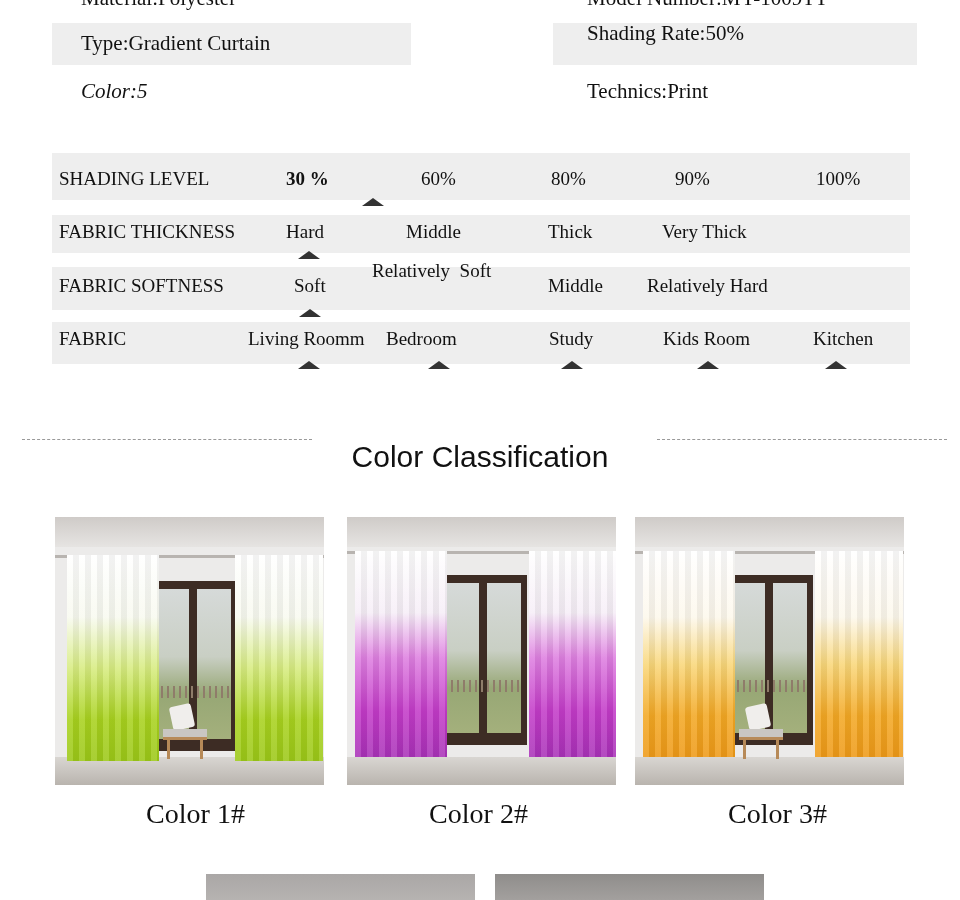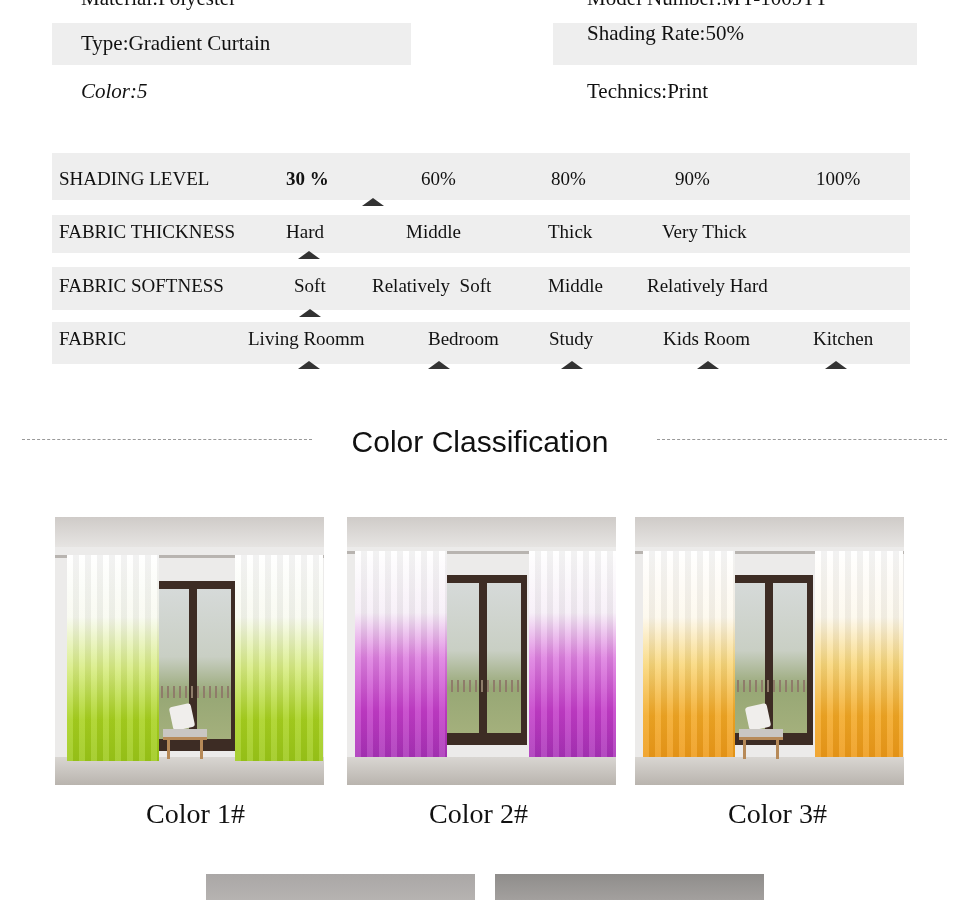--- a/index.html
+++ b/index.html
@@ -6,21 +6,21 @@
   body { width: 960px; height: 900px; position: relative; overflow: hidden;
          font-family: "Liberation Serif", serif; color: #111; }
   .spec-bg { position: absolute; background: #eeeeee; }
   .spec-text { position: absolute; font-size: 21px; line-height: 24px; white-space: nowrap; }
   .row-bg { position: absolute; left: 52px; width: 858px; background: #eeeeee; }
   .cell { position: absolute; font-size: 19px; line-height: 22px; white-space: nowrap; }
   .marker { position: absolute; width: 0; height: 0;
             border-left: 11px solid transparent; border-right: 11px solid transparent;
             border-bottom: 8px solid #333333; }
   .dash { position: absolute; top: 439px; height: 0; border-top: 1px dashed #999; }
-  .heading { position: absolute; top: 424px; left: 0; width: 960px; text-align: center;
+  .heading { position: absolute; top: 439px; left: 0; width: 960px; text-align: center;
              font-family: "Liberation Sans", sans-serif; font-size: 30px; line-height: 36px; color: #111; }
   .photo { position: absolute; top: 517px; width: 269px; height: 268px; overflow: hidden; background: #d8d6d4; }
   .photo .ceiling { position: absolute; left: 0; top: 0; width: 100%; height: 30px;
                     background: linear-gradient(#cfcbc8, #e6e4e2); }
   .photo .wall { position: absolute; left: 0; top: 30px; width: 100%; height: 210px; background: #ecebea; }
   .photo .floor { position: absolute; left: 0; top: 240px; width: 100%; height: 28px;
                   background: linear-gradient(#d9d6d2, #b9b4ae); }
   .photo .rod { position: absolute; left: 0; top: 38px; width: 100%; height: 3px; background: #b8b4b0; }
   .photo .door { position: absolute; left: 92px; top: 64px; width: 88px; height: 170px; background: #3d2c24; }
   .photo .pane { position: absolute; top: 8px; width: 34px; height: 150px;
@@ -71,29 +71,29 @@
   <div class="cell" style="left:59px; top:221px;">FABRIC THICKNESS</div>
   <div class="cell" style="left:286px; top:221px;">Hard</div>
   <div class="cell" style="left:406px; top:221px;">Middle</div>
   <div class="cell" style="left:548px; top:221px;">Thick</div>
   <div class="cell" style="left:662px; top:221px;">Very Thick</div>
   <div class="marker" style="left:298px; top:251px;"></div>
 
   <div class="row-bg" style="top:267px; height:43px;"></div>
   <div class="cell" style="left:59px; top:275px;">FABRIC SOFTNESS</div>
   <div class="cell" style="left:294px; top:275px;">Soft</div>
-  <div class="cell" style="left:372px; top:275px; white-space:pre;">Relatively  Soft</div>
+  <div class="cell" style="left:372px; top:260px; white-space:pre;">Relatively  Soft</div>
   <div class="cell" style="left:548px; top:275px;">Middle</div>
   <div class="cell" style="left:647px; top:275px;">Relatively Hard</div>
   <div class="marker" style="left:299px; top:309px;"></div>
 
   <div class="row-bg" style="top:322px; height:42px;"></div>
   <div class="cell" style="left:59px; top:328px;">FABRIC</div>
   <div class="cell" style="left:248px; top:328px;">Living Roomm</div>
-  <div class="cell" style="left:428px; top:328px;">Bedroom</div>
+  <div class="cell" style="left:386px; top:328px;">Bedroom</div>
   <div class="cell" style="left:549px; top:328px;">Study</div>
   <div class="cell" style="left:663px; top:328px;">Kids Room</div>
   <div class="cell" style="left:803px; top:328px;margin-left:10px;">Kitchen</div>
   <div class="marker" style="left:298px; top:361px;"></div>
   <div class="marker" style="left:428px; top:361px;"></div>
   <div class="marker" style="left:561px; top:361px;"></div>
   <div class="marker" style="left:697px; top:361px;"></div>
   <div class="marker" style="left:825px; top:361px;"></div>
 </div>
 

